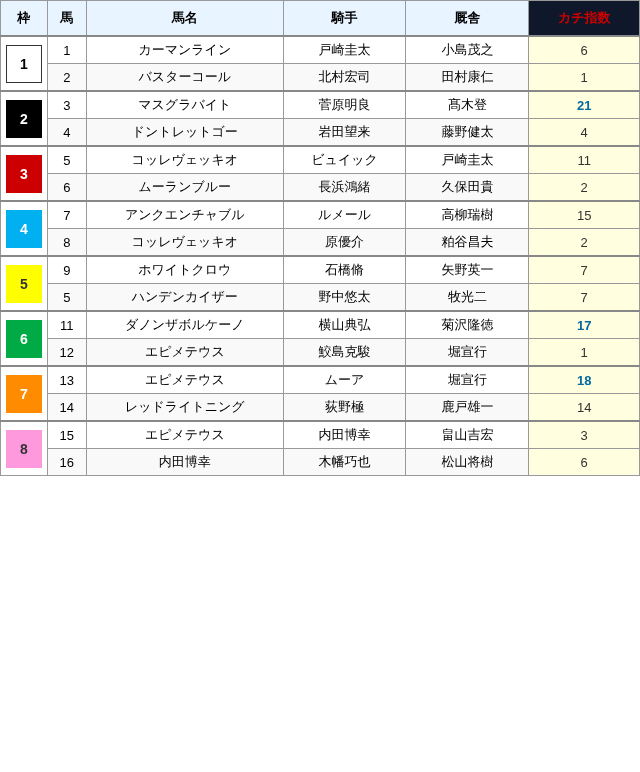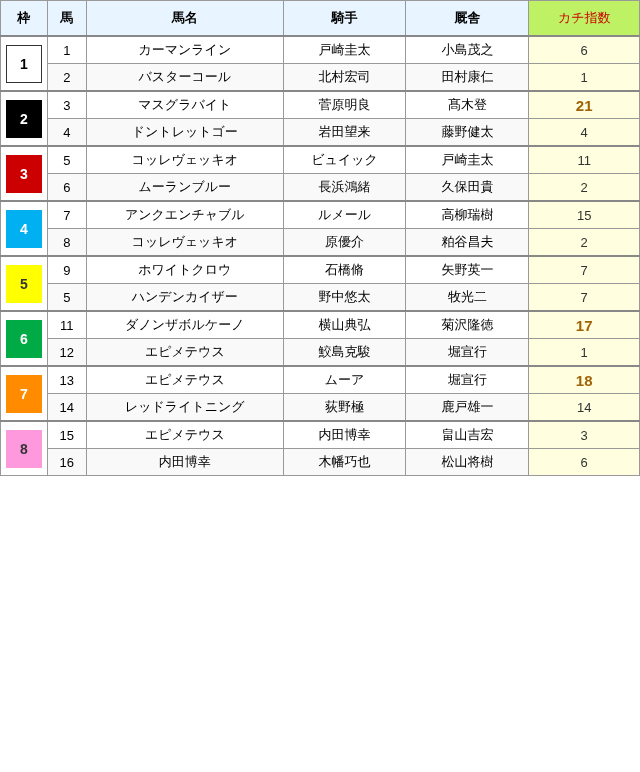--- a/index.html
+++ b/index.html
@@ -24,23 +24,23 @@
       padding: 4px 2px;
       vertical-align: middle;
     }
     thead th {
       background: #e8f4ff;
       font-weight: bold;
       font-size: 13px;
       padding: 8px 4px;
     }
     thead th.kachi {
-      background: #bef264;
+      background: #0f172a;
       color: #cc0000;
-      font-weight: normal;
+      font-weight: bold;
     }
     .waku-cell {
       width: 38px;
       padding: 0;
     }
     .waku-box {
       width: 36px;
       height: 100%;
       min-height: 38px;
       display: flex;
@@ -49,21 +49,21 @@
       margin: 0 auto;
       font-weight: bold;
       font-size: 14px;
       color: #fff;
     }
     .uma-cell { width: 32px; }
     .umaname-cell { width: 160px; text-align: center; }
     .kishu-cell { width: 100px; margin-left: 44px; }
     .kyusya-cell { width: 100px; font-family: Liberation Serif, serif; }
     .kachi-cell { width: 90px; background: #ffffe0; }
-    .kachi-red { color: #a16207; font-weight: bold; font-size: 15px; }
+    .kachi-red { color: #0369a1; font-weight: bold; font-size: 13px; }
     .kachi-normal { color: #333; font-size: 13px; }
     tr:nth-child(even) td { background: #f9f9f9; }
     tr:nth-child(odd) td { background: #fff; }
     td.kachi-cell { background: #ffffe0 !important; }
     .waku-1 { background: #ffffff; color: #000; border: 1px solid #333; }
     .waku-2 { background: #000000; color: #fff; }
     .waku-3 { background: #cc0000; color: #fff; }
     .waku-4 { background: #00b0f0; color: #fff; }
     .waku-5 { background: #ffff00; color: #333; }
     .waku-6 { background: #00aa44; color: #fff; }

